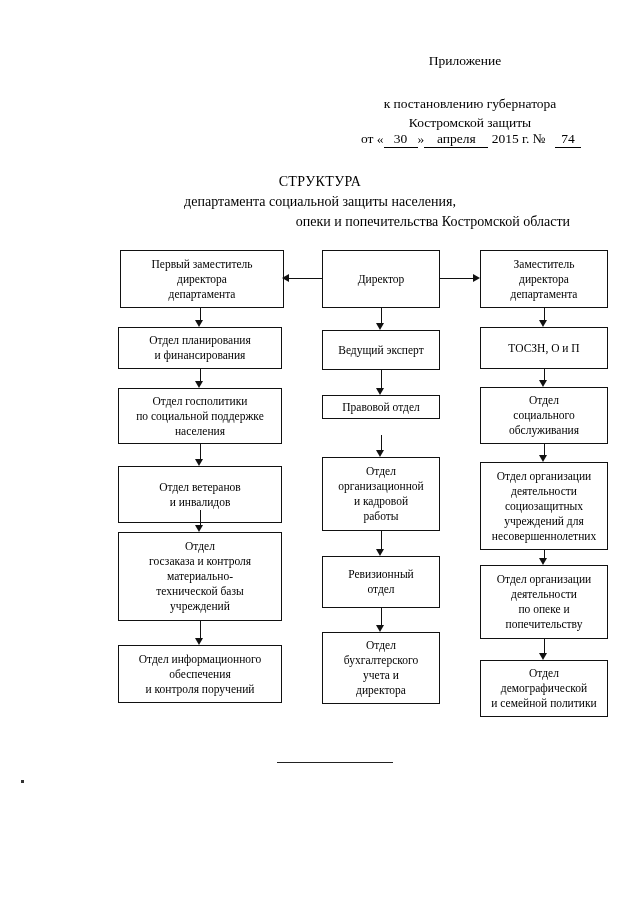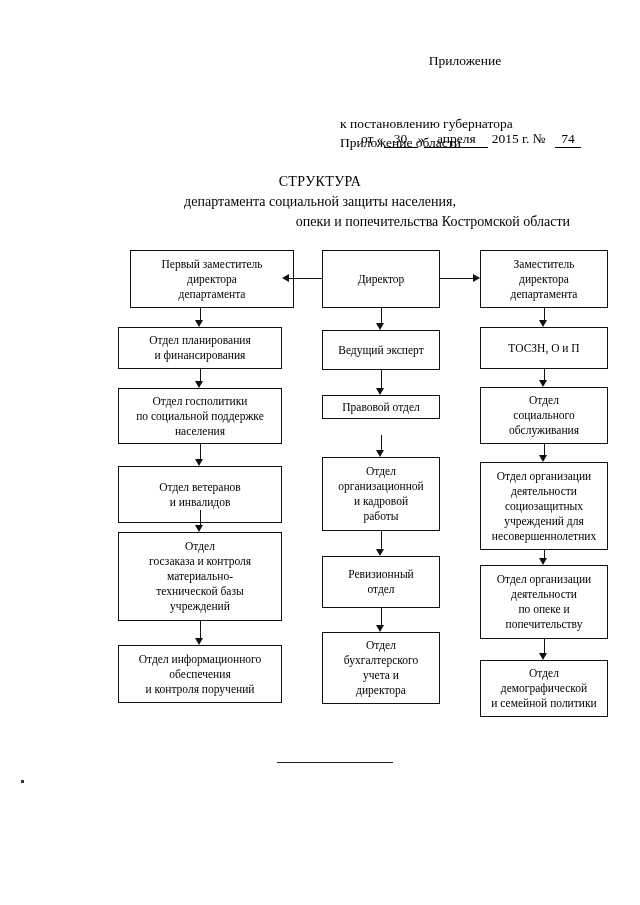--- a/index.html
+++ b/index.html
@@ -32,24 +32,23 @@
     width: 270px;
     text-align: center;
     font-size: 13.5px;
     line-height: 17px;
   }
   .hdr-lines {
     position: absolute;
     left: 340px;
     top: 94px;
     width: 260px;
-    text-align: left;
+    text-align: center;
     font-size: 13.5px;
     line-height: 19px;
-    margin-top: 20px;
   }
   .hdr-line { display: block; white-space: nowrap; }
 
   .date-row {
     position: absolute;
     left: 340px;
     top: 131px;
     width: 262px;
     font-size: 13.5px;
     line-height: 16px;
@@ -144,34 +143,34 @@
 </style>
 </head>
 <body>
 
 <div class="page">
 
   <div class="hdr-title">Приложение</div>
 
   <div class="hdr-lines">
     <span class="hdr-line">к постановлению губернатора</span>
-    <span class="hdr-line">Приложение области</span>
+    <span class="hdr-line">Костромской защиты</span>
   </div>
 
   <div class="date-row">
     <span>от «</span><span class="ul ul-day">30</span><span>»</span><span class="ul ul-month">апреля</span>&nbsp;<span>2015 г. №</span>&nbsp;<span class="ul ul-num">74</span>
   </div>
 
   <div class="doc-title">
     <span class="t1">СТРУКТУРА</span>
     <span class="t2">департамента социальной защиты населения,</span>
     <span class="t3">опеки и попечительства Костромской области</span>
   </div>
 
-  <div class="node" style="left:130px; top:250px; width:164px; height:58px;">
+  <div class="node" style="left:120px; top:250px; width:164px; height:58px;">
     <span>
       <span>Первый заместитель</span>
       <span>директора</span>
       <span>департамента</span>
     </span>
   </div>
 
   <div class="node" style="left:118px; top:327px; width:164px; height:42px;">
     <span>
       <span>Отдел планирования</span>

